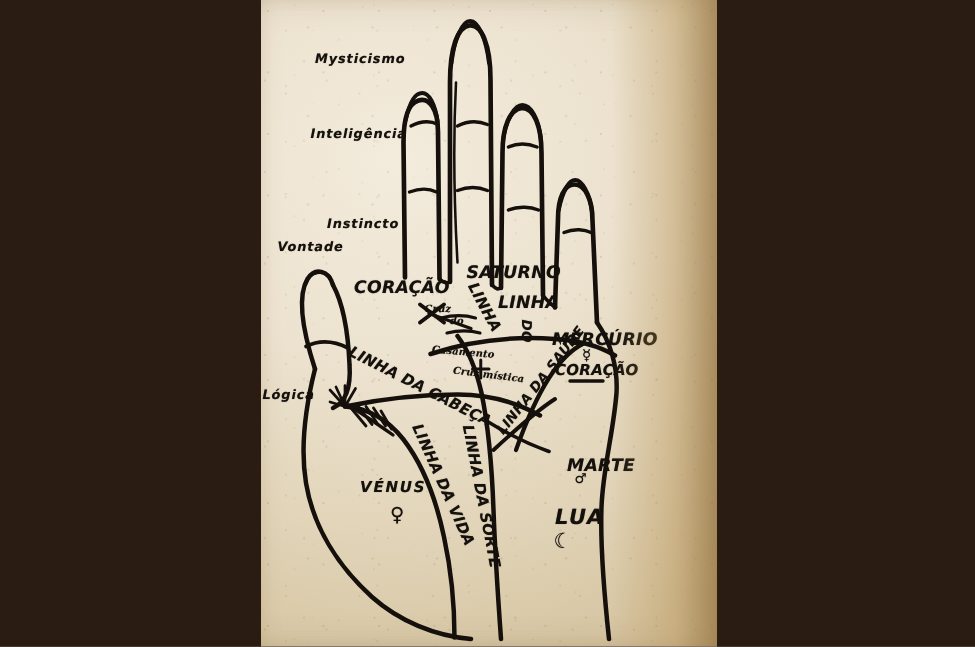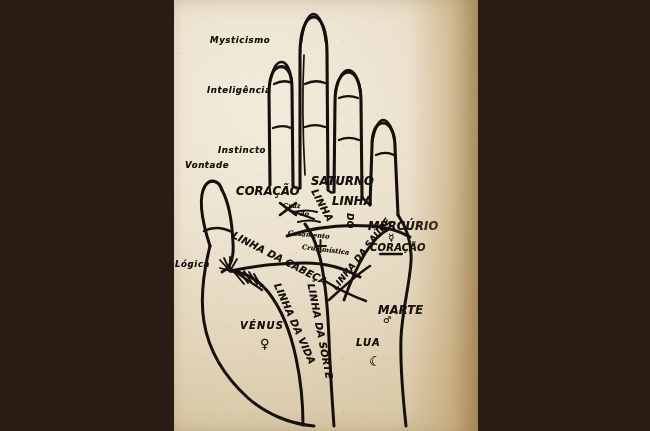--- a/index.html
+++ b/index.html
@@ -165,21 +165,21 @@
 
     <div class="lbl mount" style="left:62px;top:184px;">CORAÇÃO</div>
     <div class="lbl mount" style="left:137px;top:174px;">SATURNO</div>
     <div class="lbl mount" style="left:158px;top:194px;">LINHA</div>
     <div class="lbl mount" style="left:194px;top:219px;">MERCÚRIO</div>
     <div class="lbl sym" style="left:214px;top:232px;font-size:10px;color:#14100b;font-weight:700;">☿</div>
 
     <div class="lbl mount" style="left:66px;top:320px;font-size:10px;letter-spacing:1.2px;">VÉNUS</div>
     <div class="lbl sym" style="left:86px;top:336px;font-size:13px;color:#14100b;font-weight:700;">♀</div>
 
-    <div class="lbl mount" style="left:182px;top:337px;font-size:10px;letter-spacing:1.2px;">LUA</div>
+    <div class="lbl mount" style="left:196px;top:337px;font-size:14px;letter-spacing:1.2px;">LUA</div>
     <div class="lbl sym" style="left:195px;top:353px;font-size:14px;color:#14100b;font-weight:700;">☾</div>
 
     <div class="lbl mount" style="left:204px;top:303px;">MARTE</div>
     <div class="lbl sym" style="left:209px;top:315px;font-size:9px;color:#14100b;font-weight:700;">♂</div>
 
     <div class="lbl line-lbl" style="left:59px;top:229px;transform:rotate(27deg);transform-origin:0 50%;">LINHA DA CABEÇA</div>
 
     <div class="lbl line-lbl" style="left:103px;top:278px;transform:rotate(66deg);transform-origin:0 50%;">LINHA DA VIDA</div>
 
     <div class="lbl line-lbl" style="left:137px;top:278px;transform:rotate(79deg);transform-origin:0 50%;">LINHA DA SORTE</div>

